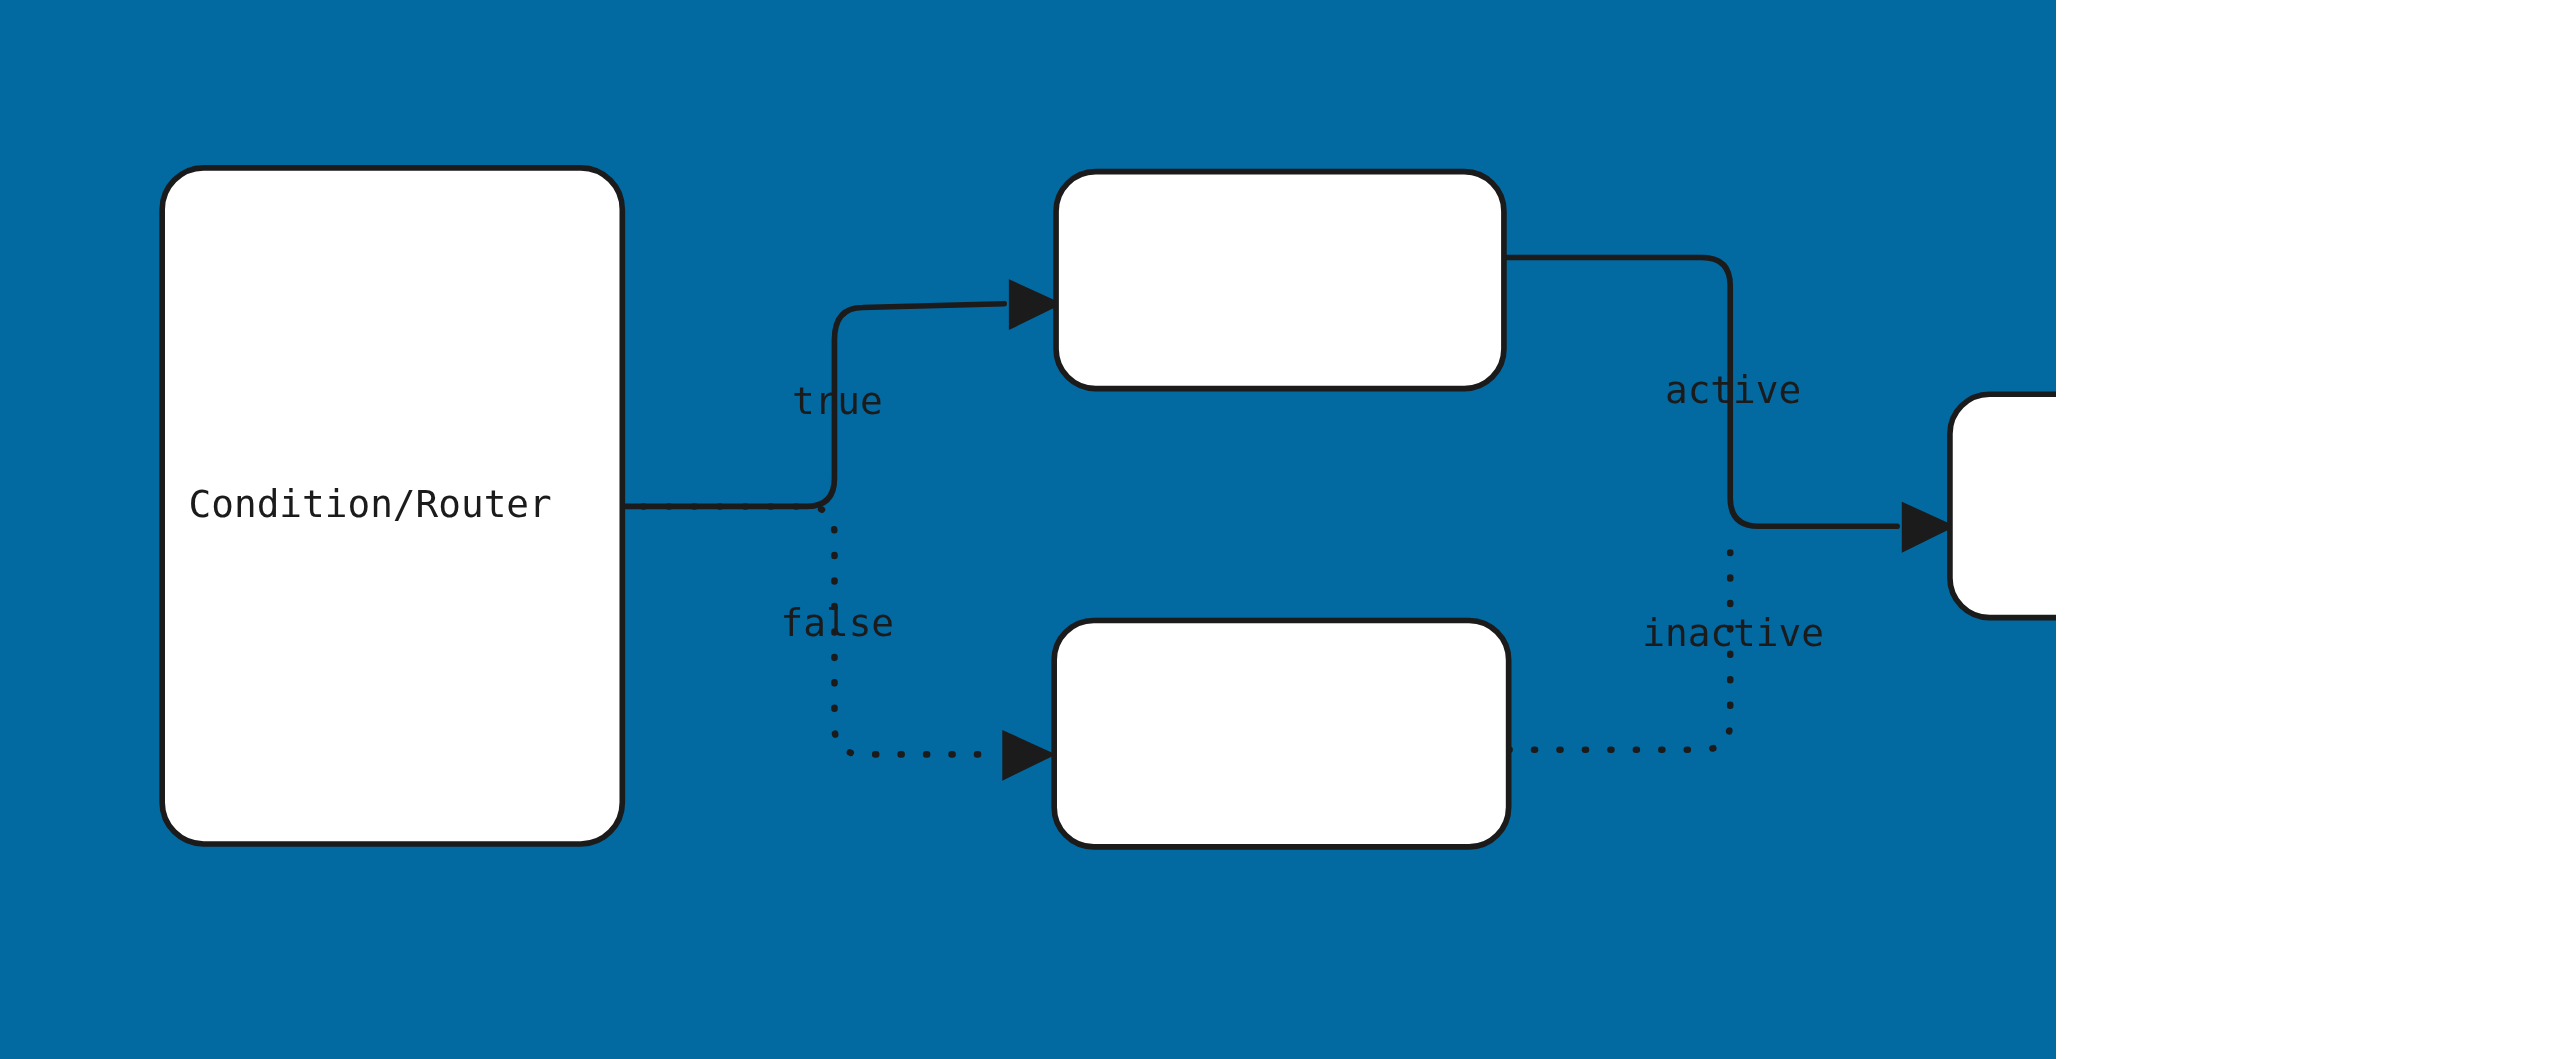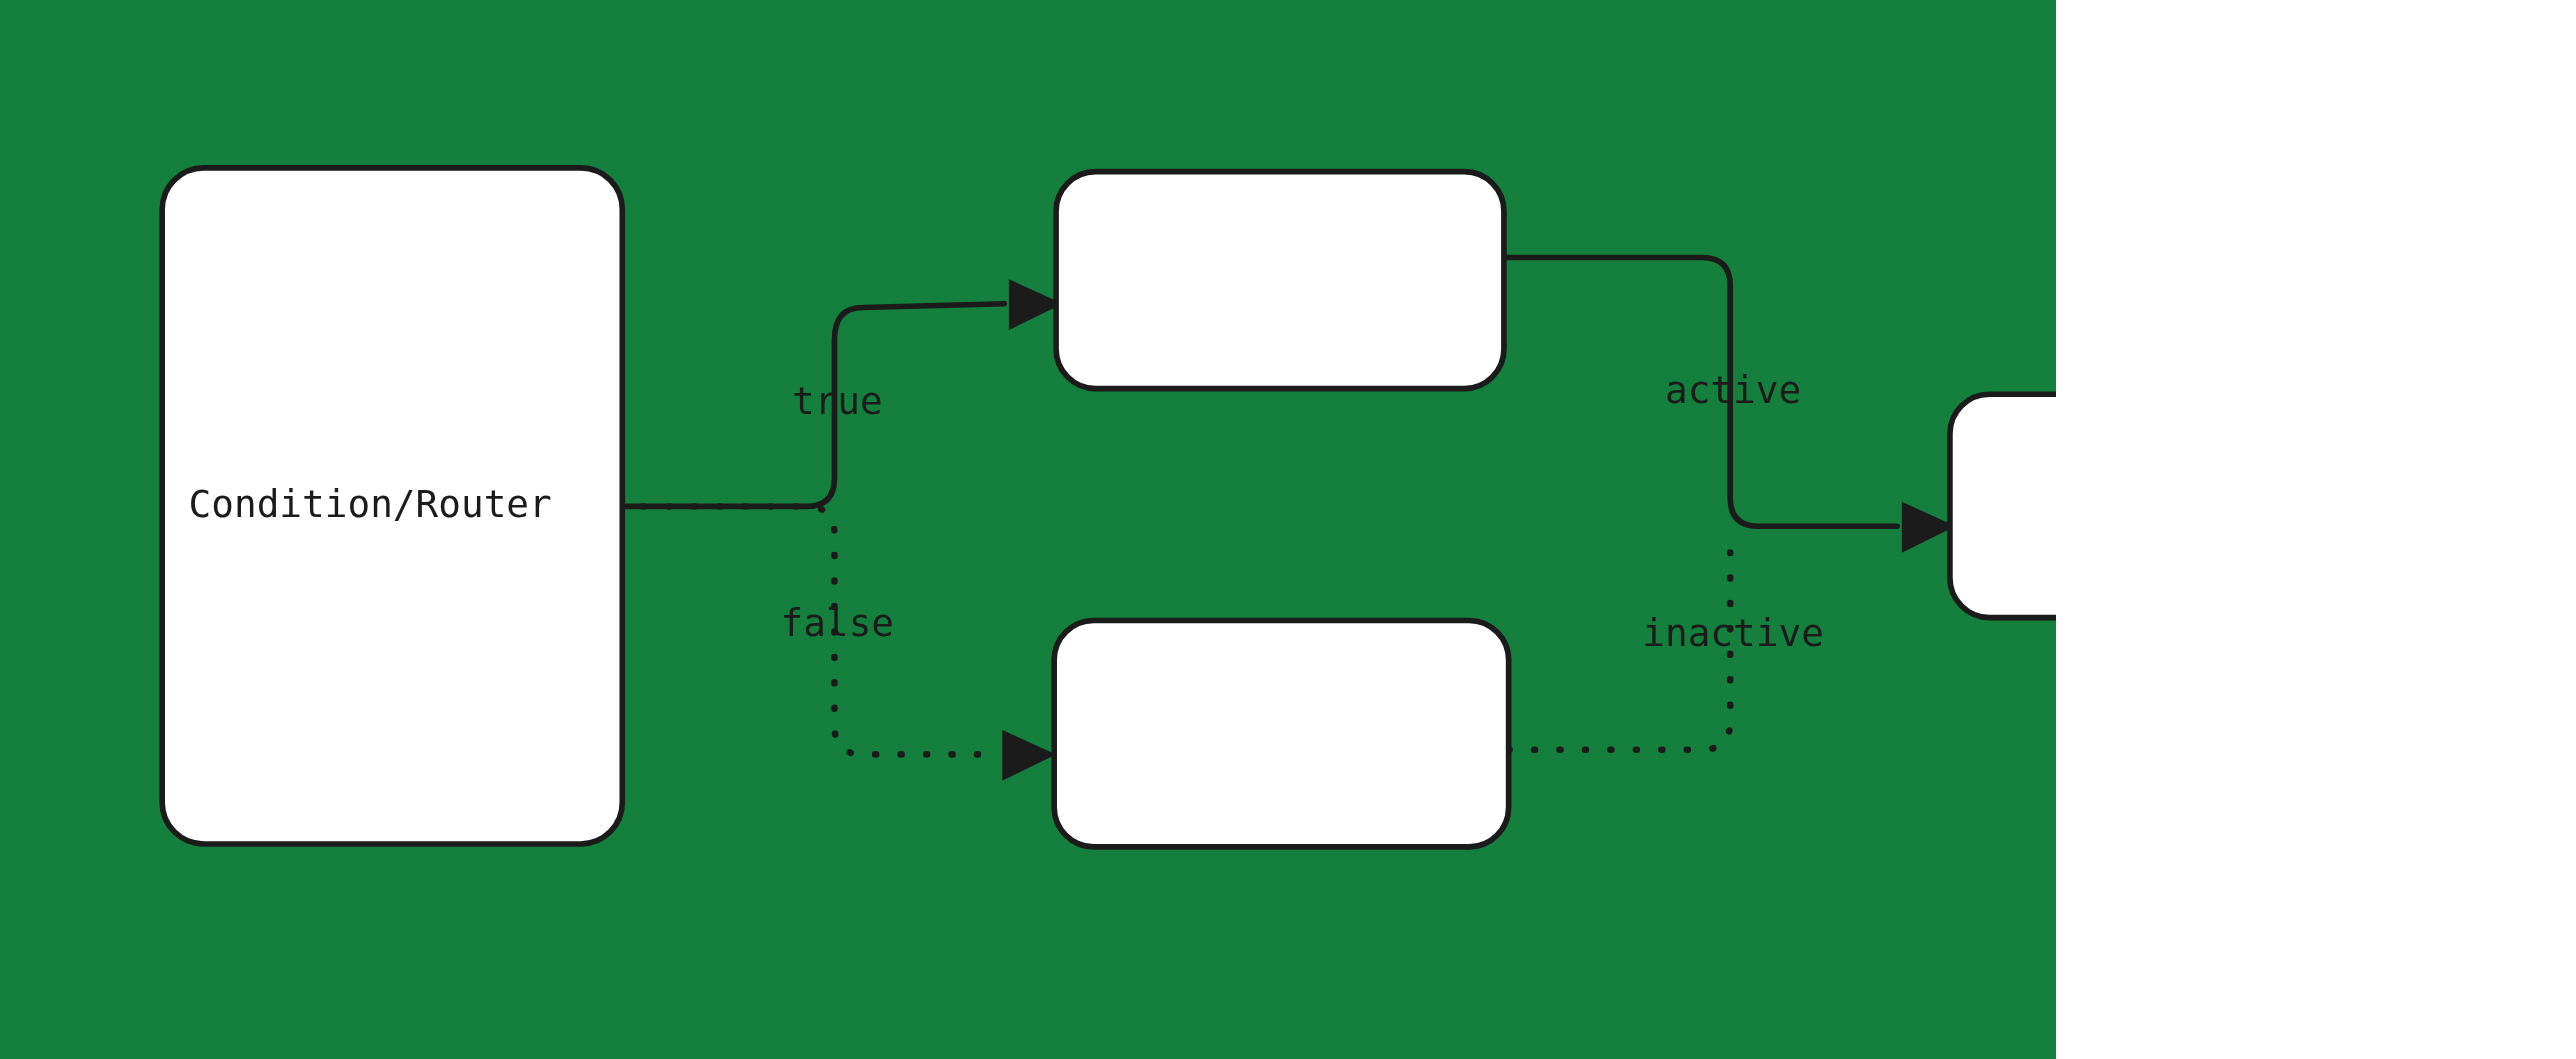--- a/index.html
+++ b/index.html
@@ -7,21 +7,21 @@
     padding: 0;
     background: #ffffff;
   }
   body {
     font-family: "DejaVu Sans Mono", monospace;
   }
   #canvas {
     position: relative;
     width: 2056px;
     height: 1060px;
-    background: #15803d;
+    background: #0369a1;
     overflow: hidden;
   }
   #diagram-svg {
     position: absolute;
     top: 0;
     left: 0;
     width: 2576px;
     height: 1060px;
     display: block;
   }

